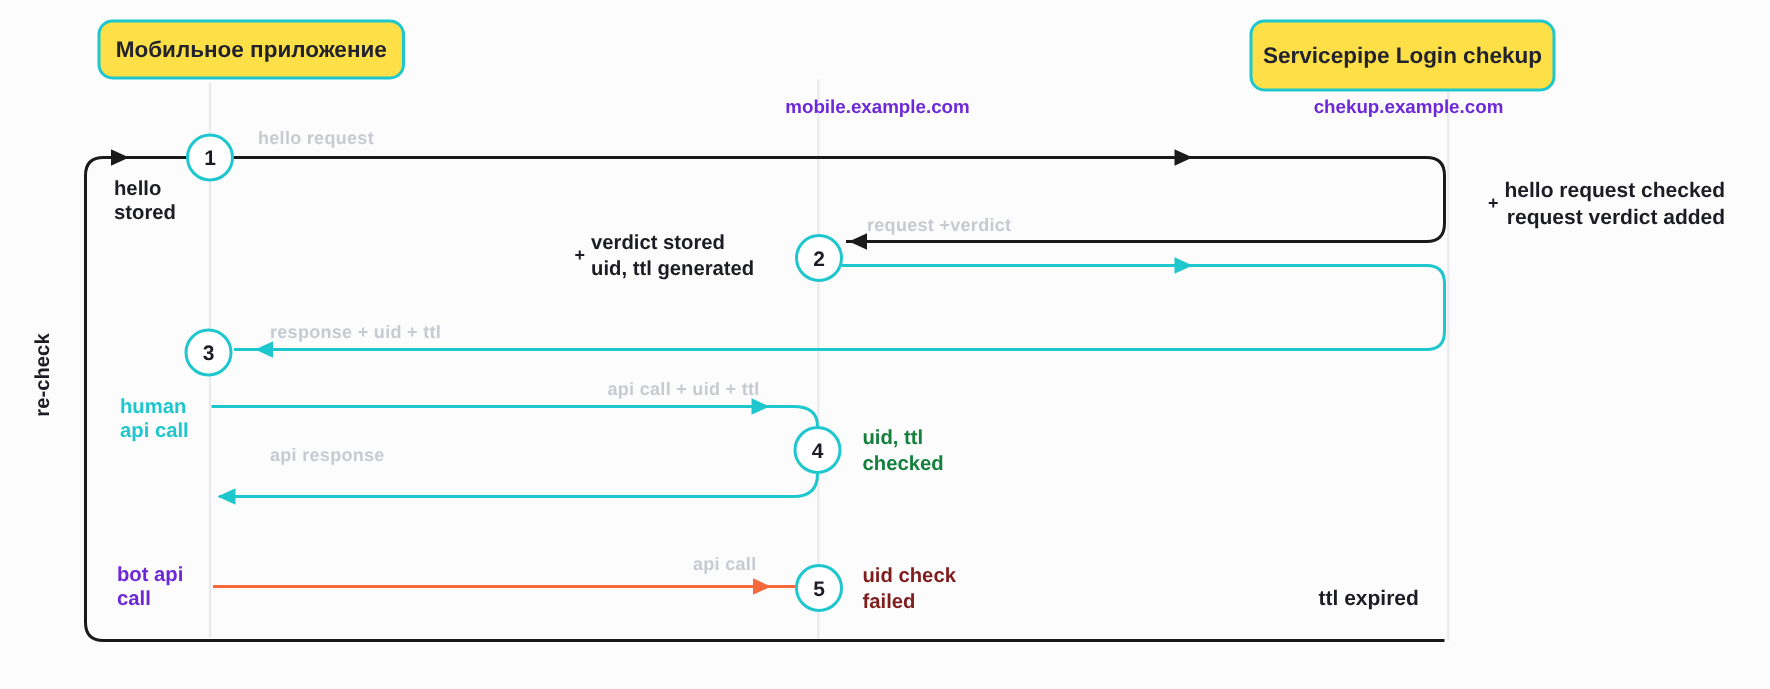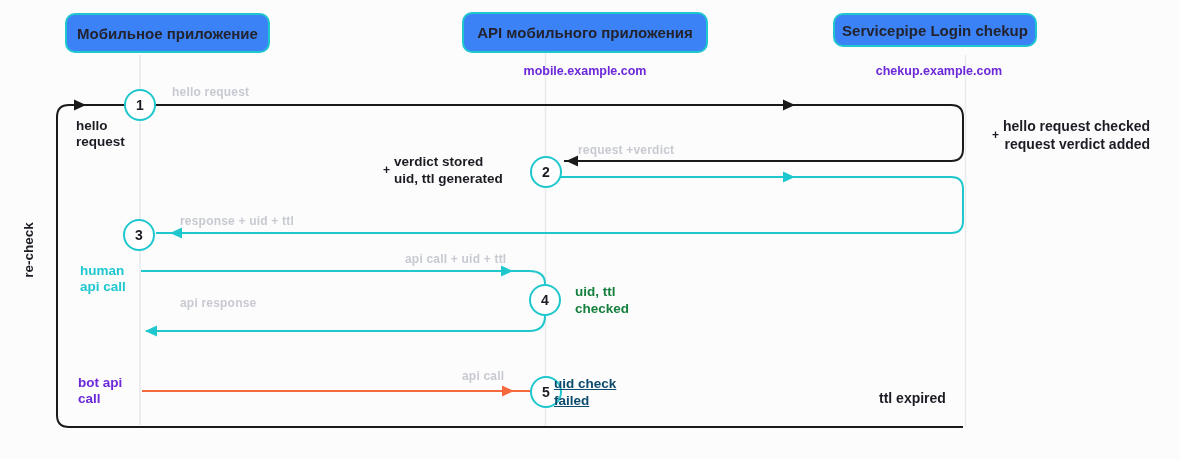--- a/index.html
+++ b/index.html
@@ -2,27 +2,27 @@
 <html><head>
 <meta charset="utf-8">
 <style>
   html,body{margin:0;padding:0;background:#fff;}
   .canvas{
     position:relative;width:1180px;height:459px;background:#FCFCFC;
     font-family:"Liberation Sans",sans-serif;overflow:hidden;
   }
   .diagram-svg{position:absolute;left:0;top:0;}
   .actor-box{
-    position:absolute;border:2px solid #1EC7CE;border-radius:10px;background:#3b82f6;
+    position:absolute;border:2px solid #1EC7CE;border-radius:10px;background:#fde047;
     display:flex;align-items:center;justify-content:center;
     font-weight:bold;font-size:15px;color:#23232E;box-sizing:border-box;
   }
   .actor-mobile{left:65px;top:13px;width:205px;height:40px;}
   .actor-api{left:462px;top:12px;width:246px;height:41px;}
-  .actor-sp{left:833px;top:13px;width:204px;height:34px;}
+  .actor-sp{left:833px;top:13px;width:204px;height:48px;}
   .host{
     position:absolute;width:200px;text-align:center;
     font-size:12.5px;font-weight:bold;color:#6d28d9;
   }
   .host-api{left:485px;top:64px;}
   .host-sp{left:839px;top:64px;}
   .step-circle{
     position:absolute;width:32px;height:32px;border:2px solid #1EC7CE;border-radius:50%;
     background:#fff;display:flex;align-items:center;justify-content:center;
     font-size:14px;font-weight:bold;color:#1C1C24;box-sizing:border-box;
@@ -54,21 +54,21 @@
     transform:translate(-50%,-50%) rotate(-90deg);
     font-size:13.5px;font-weight:bold;color:#1C1C24;white-space:nowrap;
   }
   .note{position:absolute;display:flex;align-items:center;gap:4px;color:#1C1C24;}
   .note .plus{font-size:12px;font-weight:bold;}
   .note .txt{white-space:pre-line;font-size:13.5px;font-weight:bold;line-height:17px;}
   .note-verdict-stored{left:383px;top:153px;}
   .note-hello-checked{left:992px;top:117px;}
   .note-hello-checked .txt{font-size:14px;line-height:18px;text-align:right;}
   .note-uid-checked{left:575px;top:283px;color:#15803d;}
-  .note-uid-failed{left:554px;top:375px;color:#0c4a6e;text-decoration:underline;}
+  .note-uid-failed{left:575px;top:375px;color:#7f1d1d;}
 </style>
 </head>
 <body>
 
 <div class="canvas">
 
   <svg class="diagram-svg" width="1180" height="459" viewBox="0 0 1180 459">
 
     <line x1="140" y1="55" x2="140" y2="425" stroke="#E9E9EE" stroke-width="1.5"></line>
     <line x1="545.5" y1="53" x2="545.5" y2="427" stroke="#E9E9EE" stroke-width="1.5"></line>
@@ -90,23 +90,20 @@
     <polygon points="795,177 783,171.5 783,182.5" fill="#1EC7CE"></polygon>
     <polygon points="170,233 182,227.5 182,238.5" fill="#1EC7CE"></polygon>
     <polygon points="513,271 501,265.5 501,276.5" fill="#1EC7CE"></polygon>
     <polygon points="145,331 157,325.5 157,336.5" fill="#1EC7CE"></polygon>
     <polygon points="514,391 502,385.5 502,396.5" fill="#F5693C"></polygon>
   </svg>
 
   <div class="actor-box actor-mobile">
     <span>Мобильное приложение</span>
   </div>
-  <div class="actor-box actor-api">
-    <span>API мобильного приложения</span>
-  </div>
   <div class="actor-box actor-sp">
     <span>Servicepipe Login chekup</span>
   </div>
 
   <div class="host host-api">mobile.example.com</div>
   <div class="host host-sp">chekup.example.com</div>
 
   <div class="step-circle step1">
       <span>1</span>
     </div>
@@ -124,21 +121,21 @@
     </div>
 
   <div class="msg-label msg-hello">hello request</div>
   <div class="msg-label msg-verdict">request +verdict</div>
   <div class="msg-label msg-response">response + uid + ttl</div>
   <div class="msg-label msg-apicall-uid">api call + uid + ttl</div>
   <div class="msg-label msg-apiresponse">api response</div>
   <div class="msg-label msg-apicall">api call</div>
 
   <div class="end-label lbl-hello">hello
-request</div>
+stored</div>
   <div class="end-label lbl-human">human
 api call</div>
   <div class="end-label lbl-bot">bot api
 call</div>
   <div class="end-label lbl-ttl-expired">ttl expired</div>
   <div class="lbl-recheck">re-check</div>
 
   <div class="note note-verdict-stored">
     <span class="plus">+</span>
     <span class="txt">verdict stored

